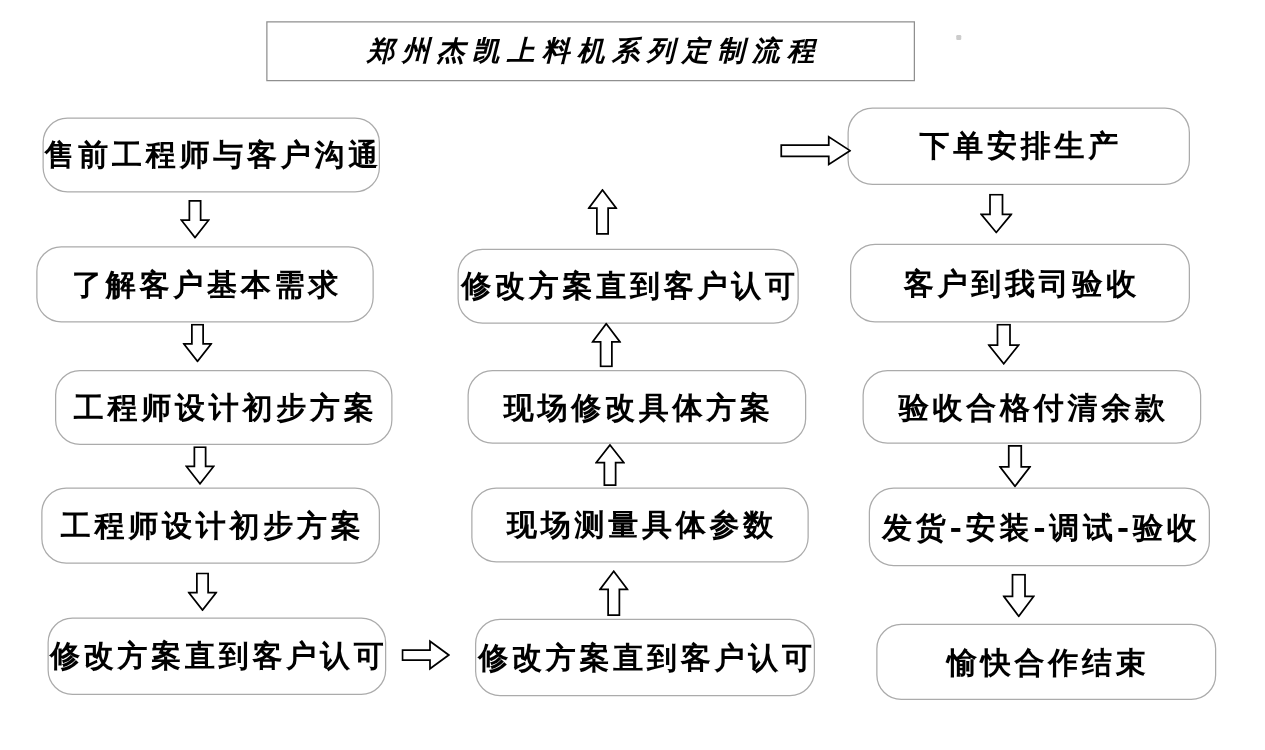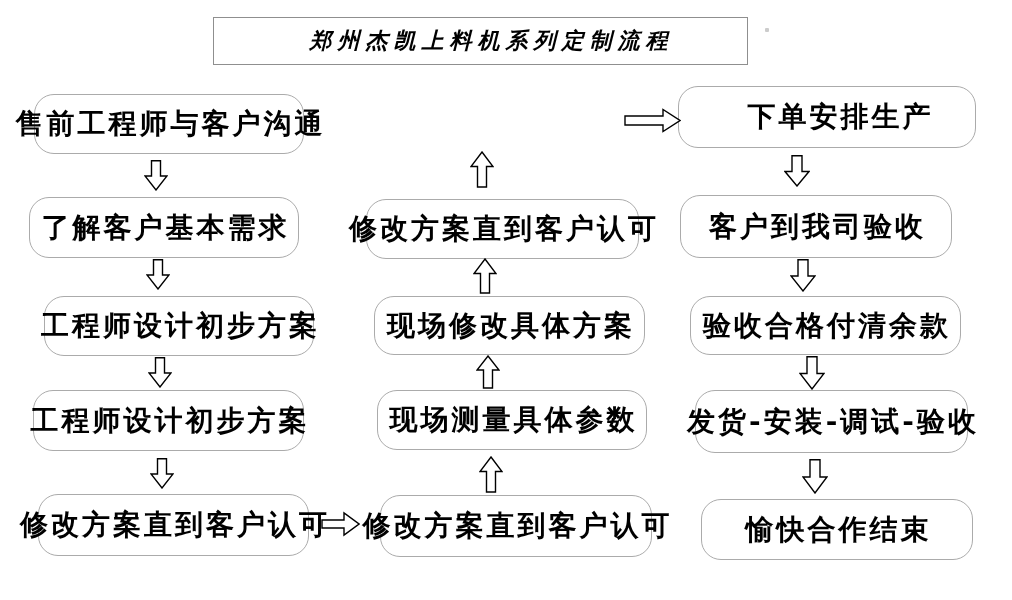--- a/index.html
+++ b/index.html
@@ -8,27 +8,27 @@
     width:1012px;height:600px;
     background:#ffffff;
     font-family:"DejaVu Serif","Liberation Serif",serif;
     overflow:hidden;
   }
   .titlebox{
     position:absolute;left:213px;top:17px;width:517px;height:46px;
     border:1px solid #8f8f8f;background:#fff;
     display:flex;align-items:center;justify-content:center;
     font-size:22px;font-weight:bold;font-style:italic;
-    letter-spacing:6px;text-indent:6px;color:#000;padding-left:16px;
+    letter-spacing:6px;text-indent:6px;color:#000;
   }
   .node{
     position:absolute;
     border:1px solid #ababab;border-radius:20px;background:#fff;
     display:flex;align-items:center;justify-content:center;
-    font-size:28px;font-weight:bold;color:#000;
+    font-size:24px;font-weight:bold;color:#000;
     letter-spacing:3px;text-indent:3px;white-space:nowrap;
   }
   .arrow{position:absolute;}
   .arrow svg{display:block;}
   .arrow polygon{fill:#ffffff;stroke:#000000;stroke-width:1.4;stroke-linejoin:miter;}
   .stray-dot{
     position:absolute;left:765px;top:28px;width:4px;height:4px;
     background:#cccccc;border-radius:1px;
   }
 </style>
@@ -44,21 +44,21 @@
   <div class="node" style="left:29px;top:197px;width:268px;height:59px;">了解客户基本需求</div>
   <div class="node" style="left:32px;top:296px;width:268px;height:58px;margin-left:12px;">工程师设计初步方案</div>
   <div class="node" style="left:33px;top:390px;width:269px;height:59px;">工程师设计初步方案</div>
   <div class="node" style="left:38px;top:494px;width:269px;height:60px;">修改方案直到客户认可</div>
 
   <div class="node" style="left:366px;top:199px;width:271px;height:58px;">修改方案直到客户认可</div>
   <div class="node" style="left:374px;top:296px;width:269px;height:57px;">现场修改具体方案</div>
   <div class="node" style="left:377px;top:390px;width:268px;height:58px;">现场测量具体参数</div>
   <div class="node" style="left:380px;top:495px;width:270px;height:60px;">修改方案直到客户认可</div>
 
-  <div class="node" style="left:678px;top:86px;width:272px;height:60px;padding-left:24px;">下单安排生产</div>
+  <div class="node" style="left:678px;top:86px;width:272px;height:60px;">下单安排生产</div>
   <div class="node" style="left:680px;top:195px;width:270px;height:61px;">客户到我司验收</div>
   <div class="node" style="left:690px;top:296px;width:269px;height:57px;">验收合格付清余款</div>
   <div class="node" style="left:695px;top:390px;width:271px;height:61px;">发货-安装-调试-验收</div>
   <div class="node" style="left:701px;top:499px;width:270px;height:59px;">愉快合作结束</div>
 
   <div class="arrow" style="left:144px;top:160px;">
     <svg width="24" height="31" viewBox="0 0 24 31">
         <polygon points="7.5,0.7 16.5,0.7 16.5,16 23,16 12,30 1,16 7.5,16"></polygon>
       </svg>
   </div>

